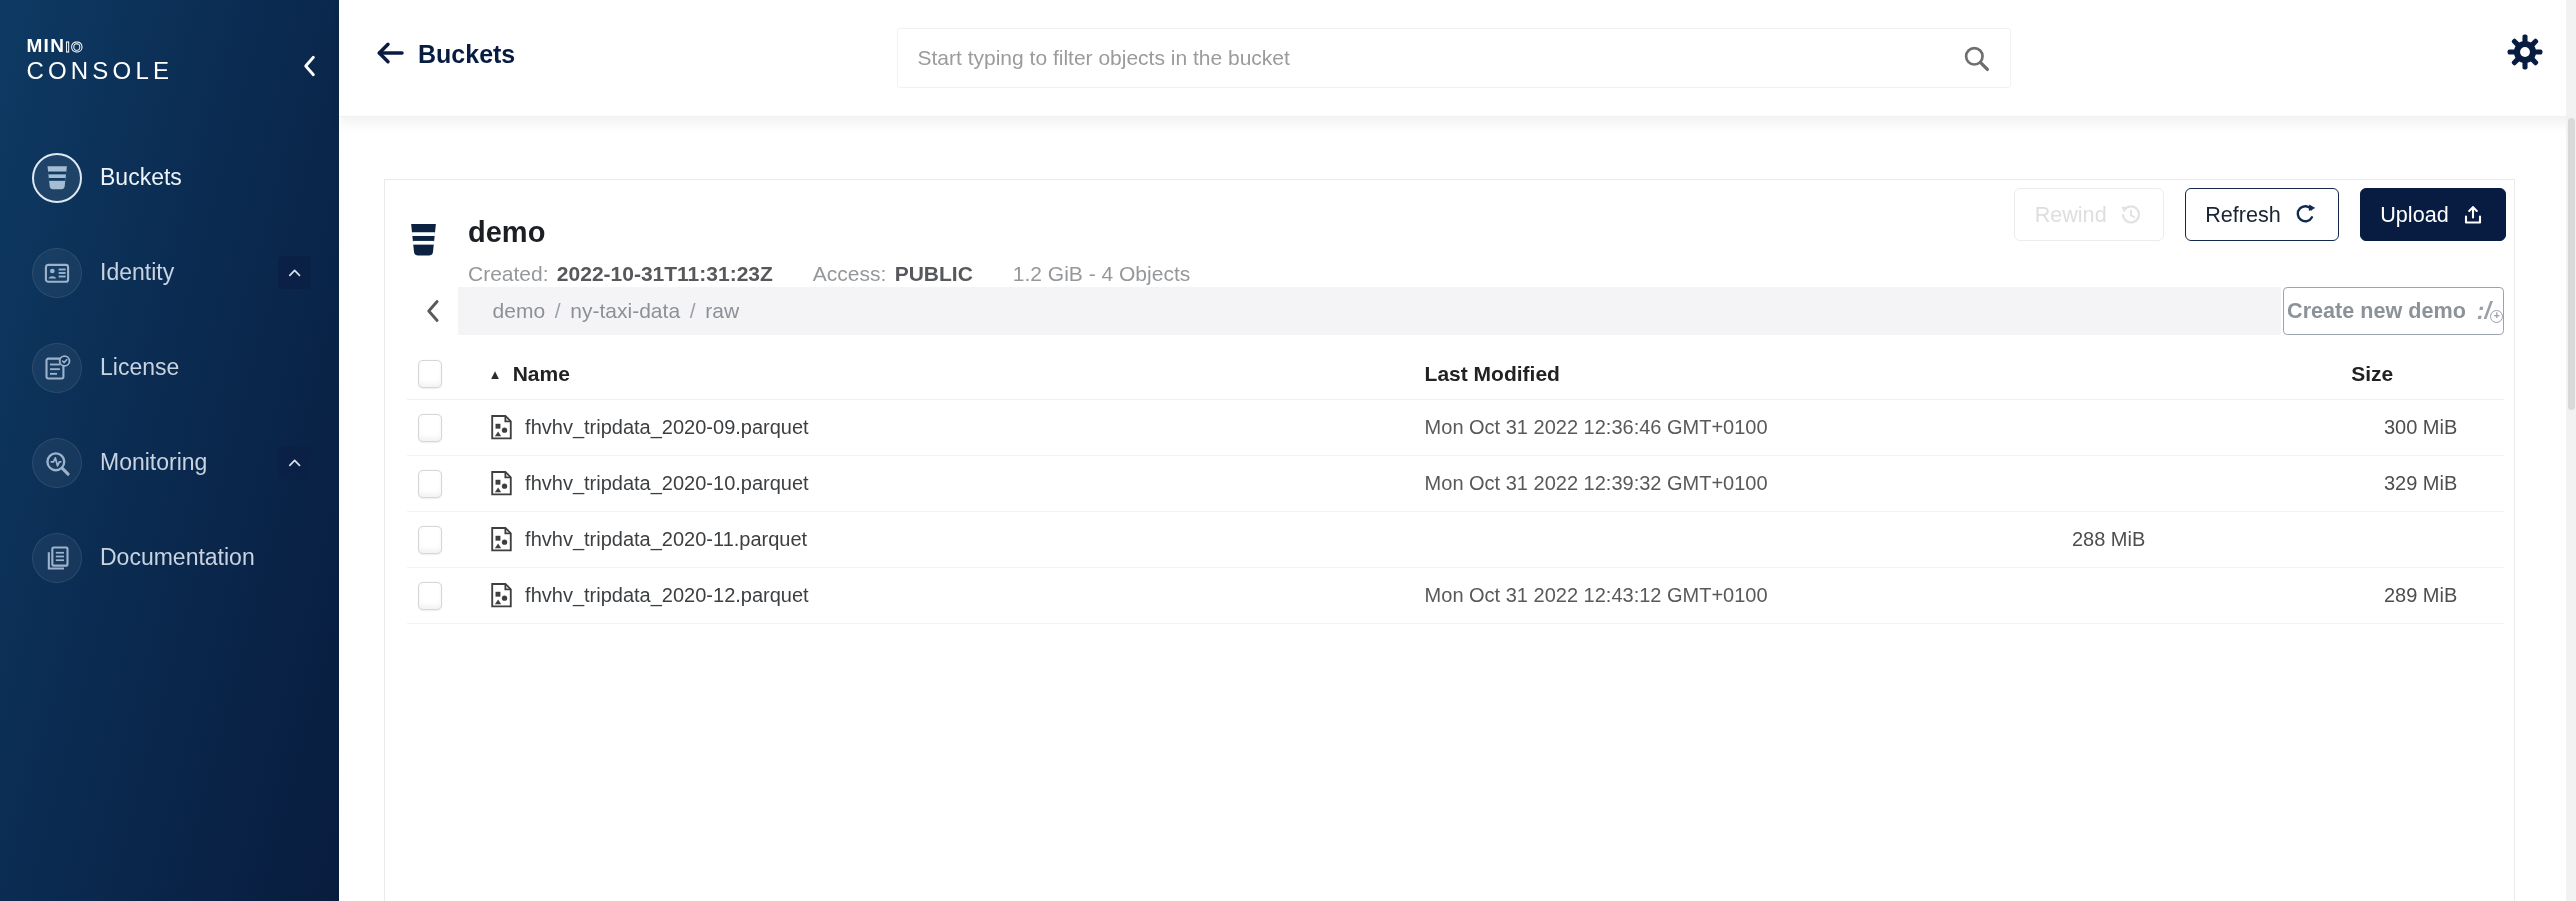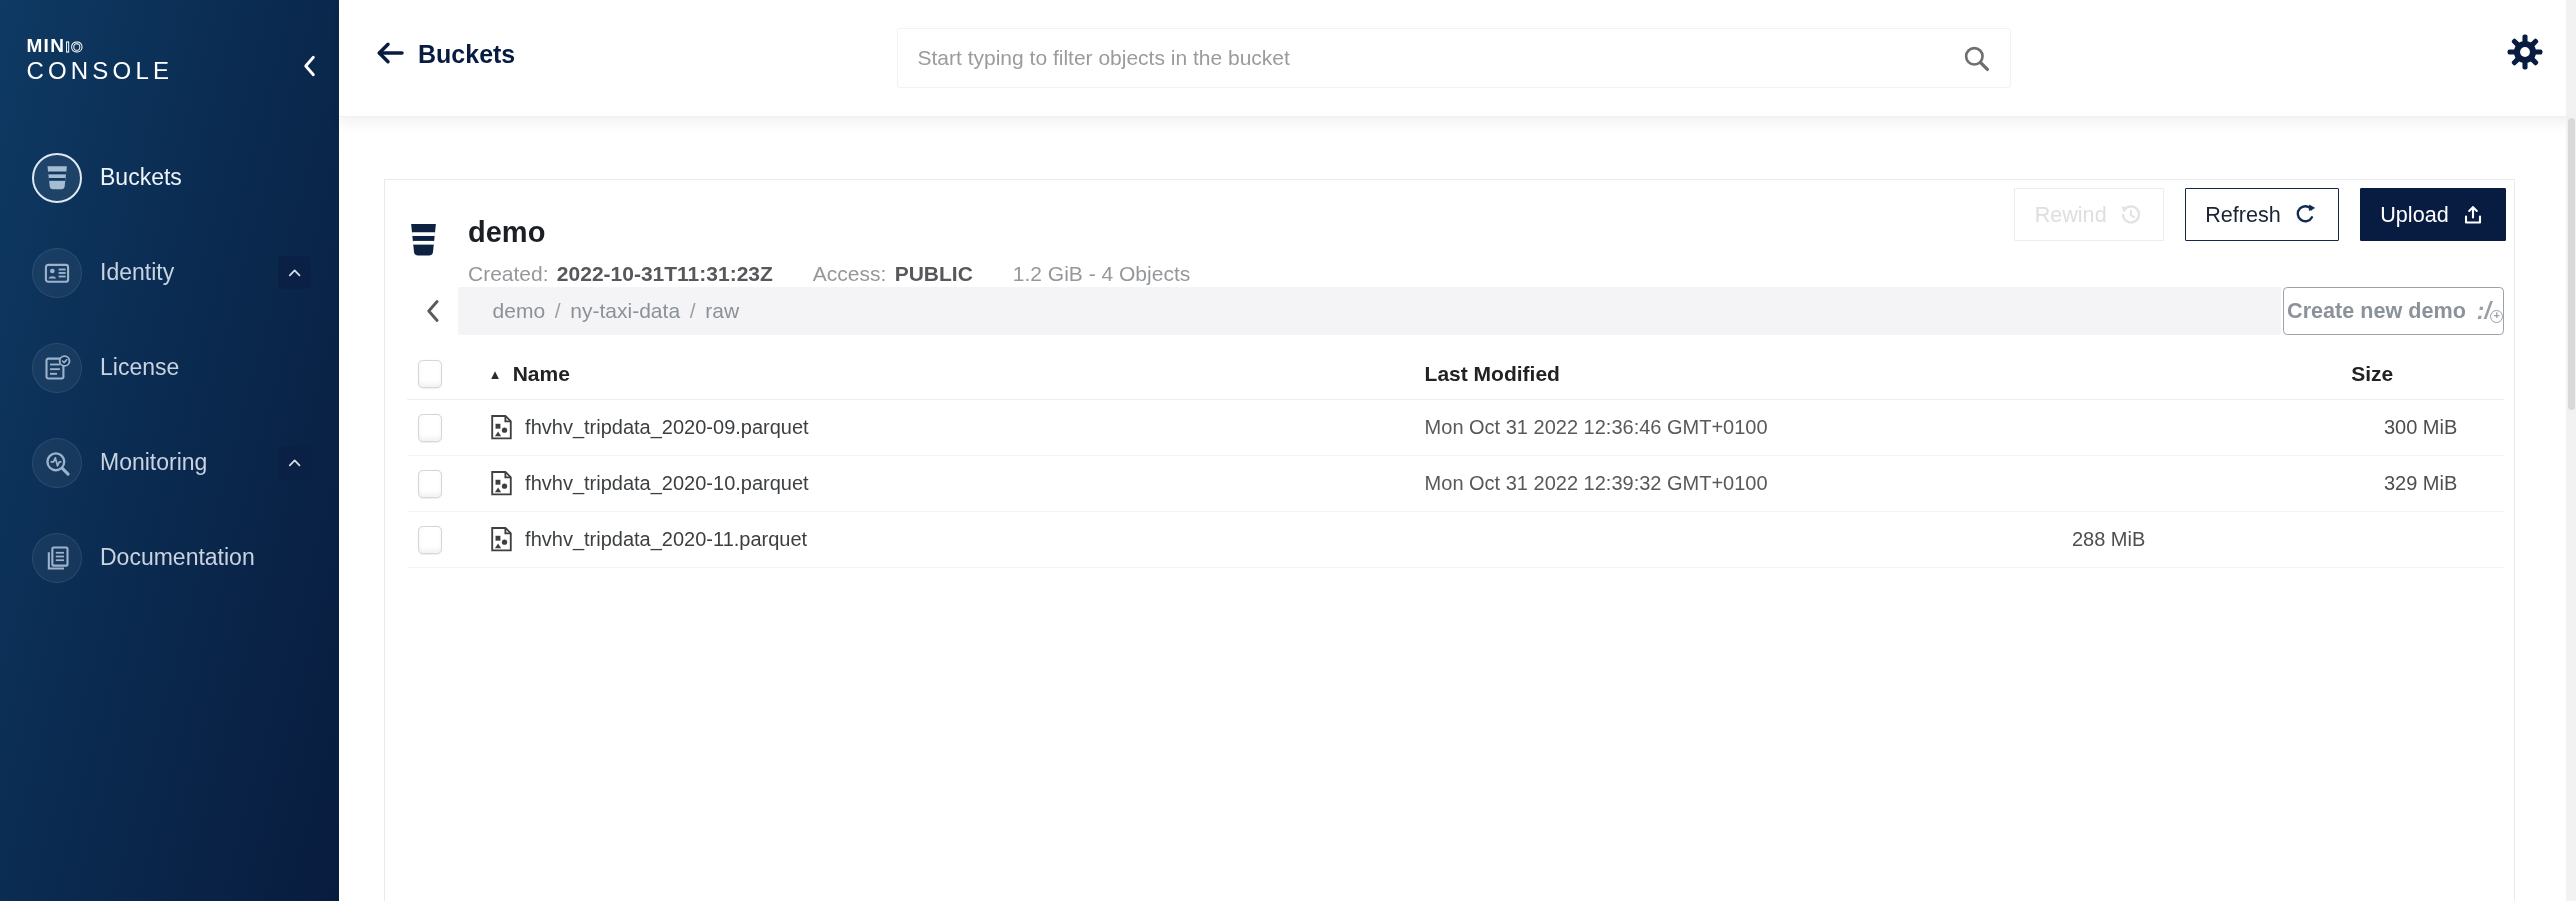--- a/index.html
+++ b/index.html
@@ -52,21 +52,21 @@
   .bucket-head { position:absolute; top:38px; left:22px; right:9.7px; display:flex; }
   .bucket-glyph { margin-top:2.8px; }
   .bucket-titles { margin-left:28px; }
   .bucket-name { font-size:29px; font-weight:bold; color:#1b1e24; line-height:1; }
   .bucket-meta { margin-top:15.3px; font-size:21px; color:#95989b; display:flex; align-items:baseline; }
   .meta-label { color:#95989b; margin-right:8.3px; }
   .meta-value { color:#56585c; font-weight:bold; margin-right:40px; }
   .meta-usage { color:#95989b; }
 
   .bucket-actions { position:absolute; top:8.3px; right:8.3px; display:flex; gap:21px; }
-  .btn { height:53px; border-radius:1px; font-size:21.6px; padding:0 19.5px;
+  .btn { height:53px; border-radius:6px; font-size:21.6px; padding:0 19.5px;
          display:inline-flex; align-items:center; gap:12.5px; cursor:pointer;
          font-family:"Liberation Sans", sans-serif; background:#fff; }
   .btn-rewind  { border:1.4px solid #ececec; color:#dedede; cursor:default; }
   .btn-refresh { border:1.4px solid #13294c; color:#1b2433; }
   .btn-upload  { border:1.4px solid #081C42; background:#081C42; color:#fff; }
 
   
   .path-row { position:absolute; top:107px; left:21.6px; right:9.7px; height:48px; display:flex; }
   .path-back { width:51px; height:48px; background:#fff; border:none; cursor:pointer;
                display:flex; align-items:center; justify-content:center; }
@@ -378,20 +378,37 @@
                   <rect x="6.4" y="10" width="5" height="5" fill="#3f3f3f"></rect>
                   <circle cx="15.6" cy="16.6" r="2.7" fill="#3f3f3f"></circle>
                   <path d="M5.8 22.8 l3.2 -5 3.2 5 Z" fill="#3f3f3f"></path>
                 </svg>
               </span>
               <span>fhvhv_tripdata_2020-11.parquet</span>
             </span>
             <span class="td-size">288 MiB</span>
           </div>
 
+          <div class="trow">
+            <span class="checkbox"></span>
+            <span class="td-name">
+              <span>
+                <svg width="24" height="26.4" viewBox="0 0 24 27">
+                  <path d="M3 2 h13.5 l5.5 5.5 v17.5 h-19 Z" fill="none" stroke="#3f3f3f" stroke-width="1.9"></path>
+                  <path d="M16.5 2 v5.5 h5.5" fill="none" stroke="#3f3f3f" stroke-width="1.9"></path>
+                  <rect x="6.4" y="10" width="5" height="5" fill="#3f3f3f"></rect>
+                  <circle cx="15.6" cy="16.6" r="2.7" fill="#3f3f3f"></circle>
+                  <path d="M5.8 22.8 l3.2 -5 3.2 5 Z" fill="#3f3f3f"></path>
+                </svg>
+              </span>
+              <span>fhvhv_tripdata_2020-12.parquet</span>
+            </span>
+            <span class="td-mod">Mon Oct 31 2022 12:43:12 GMT+0100</span>
+            <span class="td-size">289 MiB</span>
+          </div>
         </div>
 
       </div>
     </section>
   </div>
 </div>
 
 <div class="scrollbar">
   <div class="scroll-thumb"></div>
 </div>

